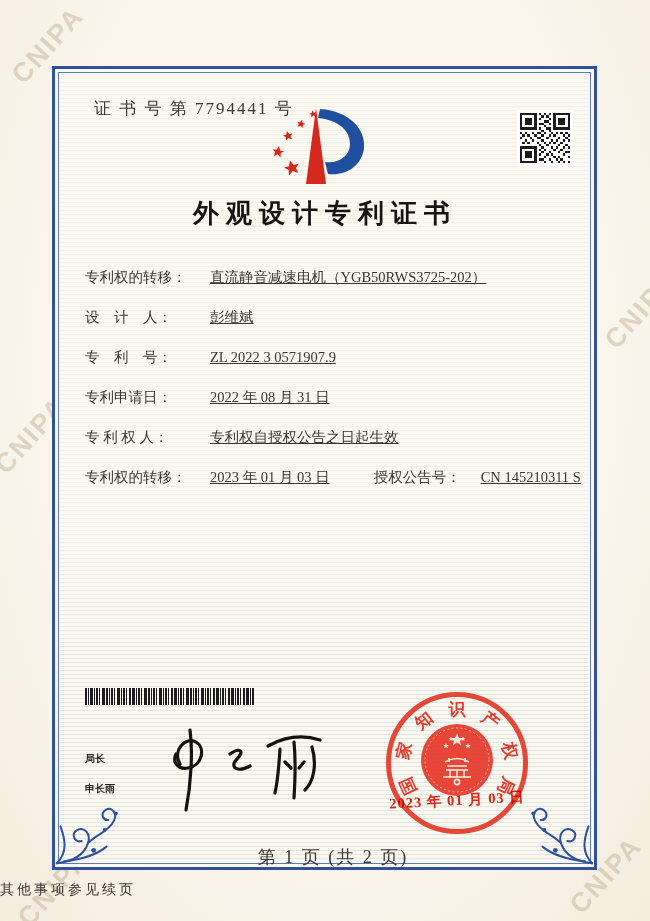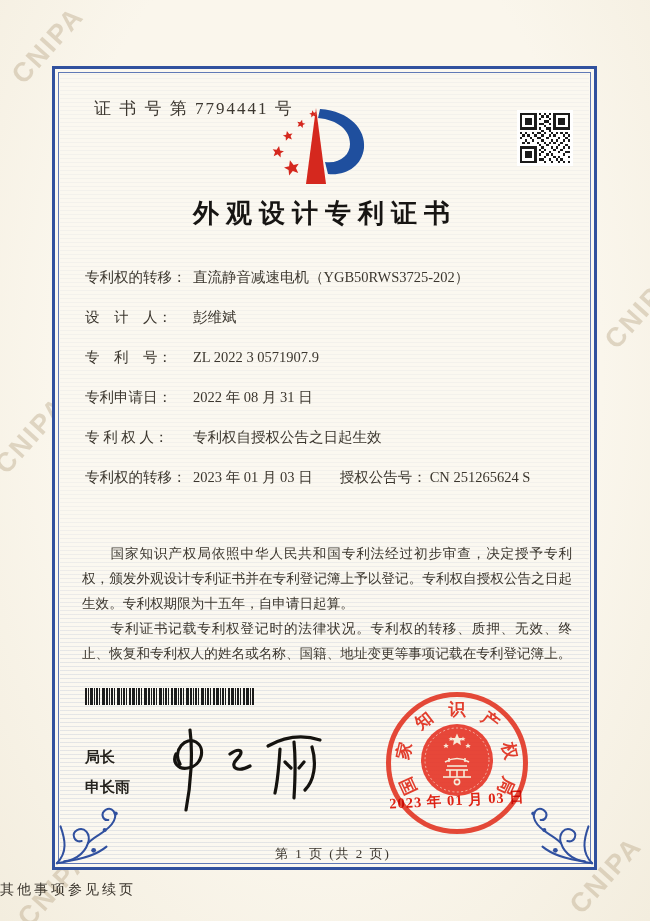--- a/index.html
+++ b/index.html
@@ -29,51 +29,51 @@
 
   .logo { position:absolute; left:258px; top:100px; }
   .qr { position:absolute; left:517px; top:110px; width:56px; height:56px; background:#fff; padding:3px; }
 
   .title { position:absolute; left:0; top:196px; width:650px; text-align:center;
            font-size:26px; font-weight:700; letter-spacing:7px; color:#171513;font-family:Liberation Serif, serif; }
 
   .fields { position:absolute; left:85px; top:268px; width:490px; }
   .f-row { height:40px; font-size:14.5px; color:#3b362e; white-space:nowrap; }
   .f-label { display:inline-block; min-width:105px; }
-  .f-value { margin-left:3px; }
-  .f-pair2 { margin-left:27px;text-align:center; }
+  .f-value { margin-left:20px;text-decoration:underline; }
+  .f-pair2 { margin-left:44px;text-align:center; }
 
   .paras { position:absolute; left:82px; top:541px; width:490px;
            font-size:13.6px; line-height:25px; color:#3b362e; text-align:justify; }
   .paras p { text-indent:2.1em; }
 
   .barcode { position:absolute; left:85px; top:688px; width:170px; height:17px; }
 
   .director { position:absolute; left:85px; top:744px;
-              font-family:Liberation Mono, monospace;
-              font-size:15px; font-weight:600; color:#26241f; line-height:30px; }
+              font-family:Liberation Serif, serif;
+              font-size:10px; font-weight:600; color:#26241f; line-height:30px; }
 
   .signature { position:absolute; left:152px; top:722px; }
 
   .seal { position:absolute; left:386px; top:692px; width:142px; height:142px; z-index:5;
           mix-blend-mode:multiply; opacity:.93; }
   .seal-ring { position:absolute; inset:0; border:5px solid #e23a28; border-radius:50%; }
   .seal-char { position:absolute; left:50%; top:50%; font-size:17px; font-weight:700; color:#e02f1e;
                transform-origin:center; }
   .seal-emblem { position:absolute; left:33px; top:30px; }
   .seal-date { position:absolute; left:372px; top:791px; width:170px; text-align:center; z-index:6;
                color:#df2314; font-size:14.5px; font-weight:700; letter-spacing:1px;
                transform:rotate(-3deg); mix-blend-mode:multiply; }
 
   .ornament { position:absolute; z-index:4; }
   .orn-bl { left:55px; top:770px; }
   .orn-br { left:502px; top:770px; transform:scaleX(-1); }
 
   .page-info { position:absolute; left:0; top:845px; width:650px; text-align:center;
-               font-size:13px; letter-spacing:2px; color:#3b362e;padding-left:16px; }
+               font-size:18px; letter-spacing:2px; color:#3b362e;padding-left:16px; }
   .bottom-note { position:absolute; left:0; top:881px; width:650px; text-align:left;
                font-size:14px; letter-spacing:3px; color:#3b362e; z-index:3; }
 </style>
 </head>
 <body>
 
 <div class="page">
 
   <div class="wm" style="left:2px;top:30px;">CNIPA</div>
   <div class="wm" style="left:430px;top:300px;">CNIPA</div>
@@ -155,28 +155,24 @@
       <div class="f-row">
         <span class="f-label">专　利　号：</span><span class="f-value">ZL 2022 3 0571907.9</span>
       </div>
       <div class="f-row">
         <span class="f-label">专利申请日：</span><span class="f-value">2022 年 08 月 31 日</span>
       </div>
       <div class="f-row">
         <span class="f-label">专 利 权 人：</span><span class="f-value">专利权自授权公告之日起生效</span>
       </div>
       <div class="f-row">
-        <span class="f-label">专利权的转移：</span><span class="f-value">2023 年 01 月 03 日</span><span class="f-pair2">授权公告号：</span><span class="f-value">CN 251265624 S</span>
-      </div>
-    </div>
-
-    <div class="paras">
-      <p>国家知识产权局依照中华人民共和国专利法经过初步审查，决定授予专利权，颁发外观设计专利证书并在专利登记簿上予以登记。专利权自授权公告之日起生效。专利权期限为十五年，自申请日起算。</p>
-      <p>专利证书记载专利权登记时的法律状况。专利权的转移、质押、无效、终止、恢复和专利权人的姓名或名称、国籍、地址变更等事项记载在专利登记簿上。</p>
-    </div>
+        <span class="f-label">专利权的转移：</span><span class="f-value">2023 年 01 月 03 日</span><span class="f-pair2">授权公告号：</span><span class="f-value">CN 145210311 S</span>
+      </div>
+    </div>
+
 
     <div class="barcode">
       <svg width="170" height="17" viewBox="0 0 170 17">
         <path fill="#1c1c1c" d="M0 0h2v17h-2z M3 0h1v17h-1z M5 0h3v17h-3z M9 0h1v17h-1z M11 0h2v17h-2z M14 0h1v17h-1z M17 0h3v17h-3z M21 0h2v17h-2z M24 0h1v17h-1z M26 0h2v17h-2z M29 0h1v17h-1z M32 0h3v17h-3z M36 0h1v17h-1z M38 0h2v17h-2z M41 0h1v17h-1z M44 0h2v17h-2z M47 0h3v17h-3z M51 0h1v17h-1z M53 0h2v17h-2z M56 0h1v17h-1z M59 0h3v17h-3z M63 0h2v17h-2z M66 0h1v17h-1z M68 0h2v17h-2z M71 0h1v17h-1z M74 0h3v17h-3z M78 0h1v17h-1z M80 0h2v17h-2z M83 0h1v17h-1z M86 0h2v17h-2z M89 0h3v17h-3z M93 0h1v17h-1z M95 0h2v17h-2z M98 0h1v17h-1z M101 0h3v17h-3z M105 0h2v17h-2z M108 0h1v17h-1z M110 0h2v17h-2z M113 0h1v17h-1z M116 0h3v17h-3z M120 0h1v17h-1z M122 0h2v17h-2z M125 0h1v17h-1z M128 0h2v17h-2z M131 0h3v17h-3z M135 0h1v17h-1z M137 0h2v17h-2z M140 0h1v17h-1z M143 0h2v17h-2z M146 0h3v17h-3z M150 0h1v17h-1z M152 0h2v17h-2z M155 0h1v17h-1z M158 0h2v17h-2z M161 0h3v17h-3z M165 0h1v17h-1z M167 0h2v17h-2z"></path>
       </svg>
     </div>
 
     <div class="director">
       <div>局长</div>
       <div>申长雨</div>

